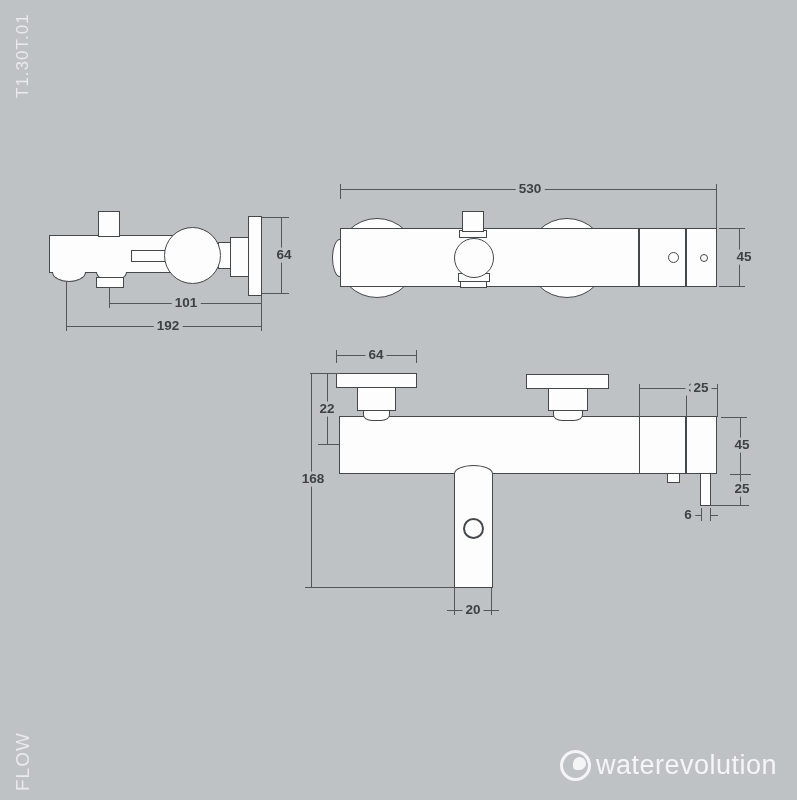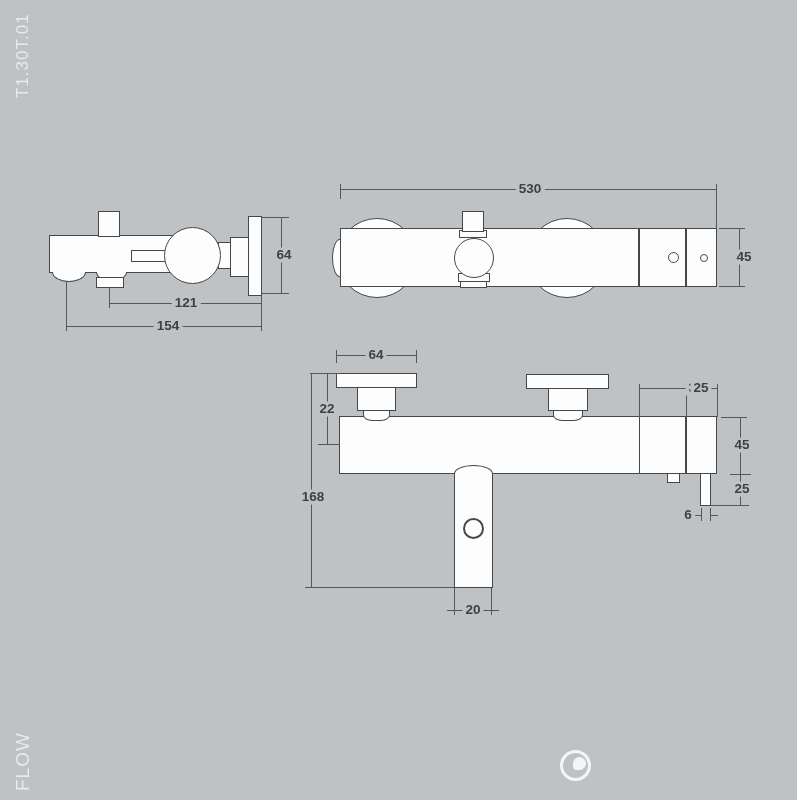--- a/index.html
+++ b/index.html
@@ -65,23 +65,23 @@
 
     <div class="vl" style="left:281px;top:218px;height:76px;"></div>
     <div class="hl" style="left:262px;top:217px;width:27px;"></div>
     <div class="hl" style="left:262px;top:293px;width:27px;"></div>
     <span class="dlabel" style="left:284px;top:255px;">64</span>
 
     <div class="vl" style="left:109px;top:288px;height:20px;"></div>
     <div class="vl" style="left:261px;top:296px;height:35px;"></div>
     <div class="vl" style="left:66px;top:282px;height:49px;"></div>
     <div class="hl" style="left:109px;top:303px;width:152px;"></div>
-    <span class="dlabel" style="left:186px;top:303px;">121</span>
+    <span class="dlabel" style="left:186px;top:303px;">101</span>
     <div class="hl" style="left:66px;top:326px;width:195px;"></div>
-    <span class="dlabel" style="left:168px;top:326px;">154</span>
+    <span class="dlabel" style="left:168px;top:326px;">192</span>
   </div>
 
   <div>
     <div class="shape round" style="left:337px;top:218px;width:80px;height:80px;"></div>
     <div class="shape round" style="left:527px;top:218px;width:80px;height:80px;"></div>
     <div class="shape round" style="left:332px;top:239px;width:16px;height:38px;"></div>
     <div class="shape" style="left:340px;top:228px;width:377px;height:59px;"></div>
     <div class="shape" style="left:459px;top:230px;width:28px;height:8px;"></div>
     <div class="shape" style="left:462px;top:211px;width:22px;height:21px;"></div>
     <div class="shape" style="left:458px;top:273px;width:32px;height:9px;"></div>
@@ -121,21 +121,21 @@
     <div class="vl" style="left:416px;top:350px;height:13px;"></div>
     <div class="hl" style="left:336px;top:355px;width:81px;"></div>
     <span class="dlabel" style="left:376px;top:355px;">64</span>
 
     <div class="hl" style="left:310px;top:373px;width:30px;"></div>
     <div class="vl" style="left:327px;top:373px;height:72px;"></div>
     <div class="hl" style="left:318px;top:444px;width:22px;"></div>
     <span class="dlabel" style="left:327px;top:409px;">22</span>
 
     <div class="vl" style="left:311px;top:373px;height:215px;"></div>
-    <span class="dlabel" style="left:313px;top:497px;">168</span>
+    <span class="dlabel" style="left:313px;top:479px;">168</span>
     <div class="hl" style="left:305px;top:587px;width:149px;"></div>
 
     <div class="vl" style="left:454px;top:588px;height:27px;"></div>
     <div class="vl" style="left:491px;top:588px;height:27px;"></div>
     <div class="hl" style="left:447px;top:610px;width:52px;"></div>
     <span class="dlabel" style="left:473px;top:610px;">20</span>
 
     <div class="vl" style="left:639px;top:384px;height:33px;"></div>
     <div class="vl" style="left:685.5px;top:384px;height:33px;"></div>
     <div class="vl" style="left:716.5px;top:384px;height:33px;"></div>
@@ -158,15 +158,16 @@
     <span class="dlabel" style="left:688px;top:515px;">6</span>
   </div>
 
   <div class="vtext code-label" style="left:13px;top:98px;">T1.30T.01</div>
   <div class="vtext flow-label" style="left:12px;top:791px;">FLOW</div>
 
   <div class="logo">
     <span class="logo-icon">
       <span class="logo-drop"></span>
     </span>
+    <span class="logo-text">waterevolution</span>
   </div>
 
 </div>
 
 </body></html>

